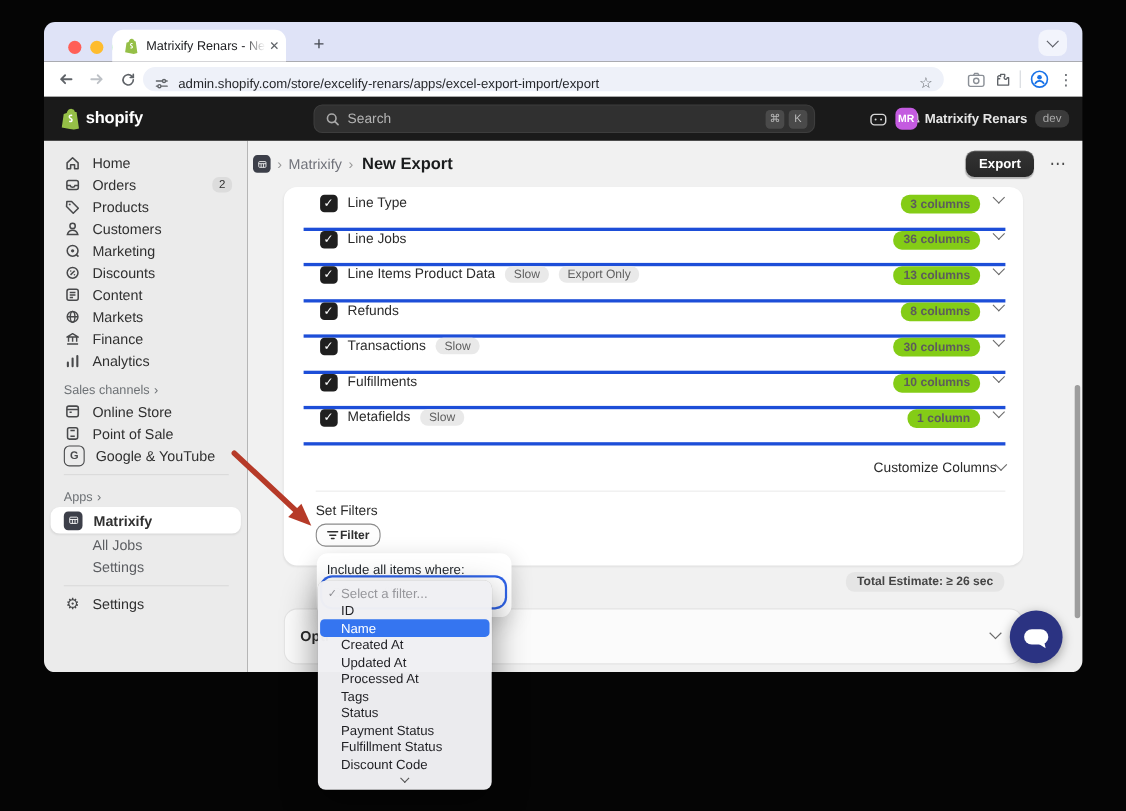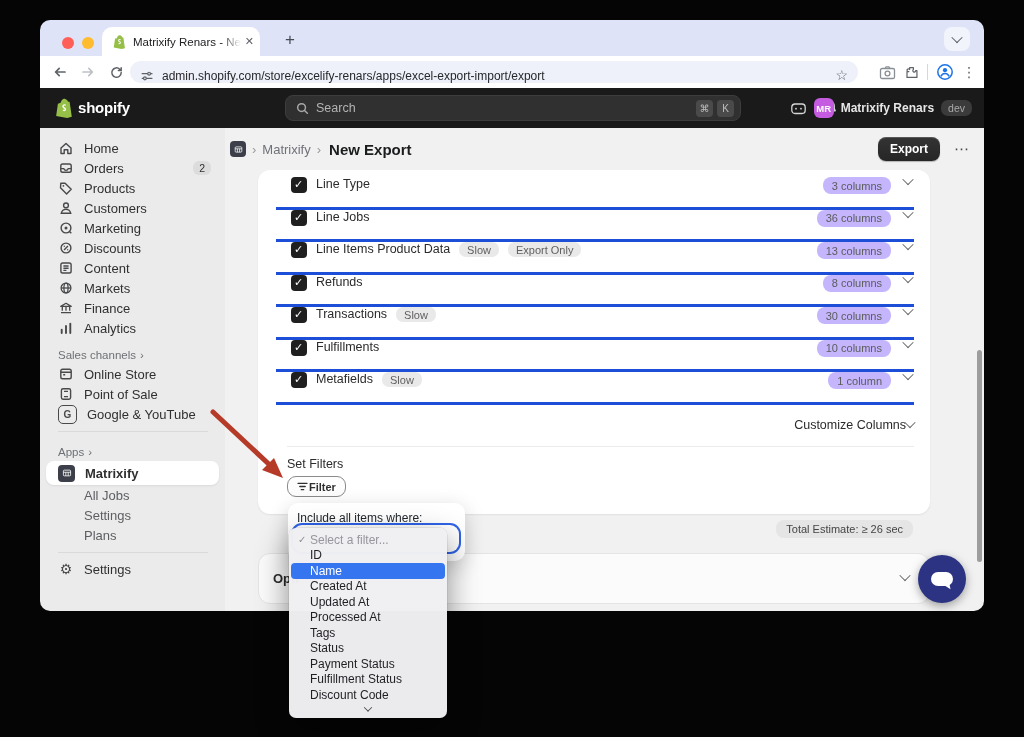--- a/index.html
+++ b/index.html
@@ -68,29 +68,29 @@
        border-radius:8px;padding:5px 12px;box-shadow:inset 0 1px 0 rgba(255,255,255,.18),0 1px 1px rgba(0,0,0,.25);}
   .more-btn{color:#4a4a4a;font-size:15px;letter-spacing:1px;margin-left:8px;}
   .card{position:absolute;left:33px;top:42px;width:672px;height:344px;background:#fff;border-radius:12px;
        box-shadow:0 1px 2px rgba(0,0,0,.07);box-sizing:border-box;padding:7px 0 0 0;}
   .xrow{height:32.5px;display:flex;align-items:flex-start;margin:0 16px 0 18px;border-bottom:3px solid #1d4ed8;gap:9px;box-sizing:border-box;}
   .cb{width:16px;height:16px;background:#1f1f1f;border-radius:4px;margin-left:15px;flex:none;position:relative;}
   .cb::after{content:"✓";color:#fff;font-size:11px;position:absolute;left:3px;top:1px;}
   .xrow-lb{font-size:12.5px;color:#2b2b2b;font-weight:500;}
   .mini-badge{background:#e9e9e9;color:#5f5f5f;font-size:11px;border-radius:7px;padding:1.5px 8px;}
   .xrow-sp{flex:1;}
-  .colpill{background:#c4b5fd;color:#5c5c5c;font-size:11px;border-radius:8px;padding:2.5px 9px;}
+  .colpill{background:#84cc16;color:#5c5c5c;font-size:11px;border-radius:8px;padding:2.5px 9px;font-weight:bold;}
   .xrow .chev{border-color:#6a6a6a;margin:0 2px 3px 4px;}
   .ccrow{height:42px;display:flex;align-items:center;margin:0 16px 0 29px;border-bottom:1px solid #ececec;box-sizing:border-box;}
   .ccrow-lb{font-size:12.5px;color:#2b2b2b;flex:1;text-align:right;}
   .sfrow{margin:10px 16px 0 29px;font-size:12.5px;color:#2b2b2b;}
   .filter-btn{position:absolute;left:29px;top:306px;height:19px;border:1px solid #8a8a8a;border-radius:9px;
        background:#fdfdfd;display:flex;align-items:center;gap:1px;padding:0 9px;font-size:11px;font-weight:bold;color:#303030;}
   .estimate{position:absolute;right:71px;top:392px;background:#e5e5e5;border-radius:8px;padding:3px 10px;
-       font-size:11px;font-weight:normal;color:#454545;}
+       font-size:11px;font-weight:bold;color:#454545;}
   .options-card{position:absolute;left:33px;top:425px;width:672px;height:51px;background:#fbfbfb;border:1px solid #e4e4e4;
        border-radius:12px;box-sizing:border-box;display:flex;align-items:center;padding:0 20px 0 14px;}
   .opt-lb{font-size:13px;font-weight:bold;color:#2b2b2b;flex:1;}
   .scroll-thumb{position:absolute;right:2px;top:222px;width:5px;height:212px;background:#9d9d9d;border-radius:3px;}
   
   .popover{position:absolute;left:63px;top:375px;width:177px;height:58px;background:#fff;border-radius:10px;
        box-shadow:0 5px 20px rgba(0,0,0,.18);z-index:5;box-sizing:border-box;padding:8px 0 0 9px;}
   .pop-lb{font-size:12px;color:#24292e;}
   .pop-select{position:absolute;left:6px;top:23px;width:164px;height:25px;background:#fff;border-radius:8px;
        box-shadow:0 0 0 1px #fff,0 0 0 3px #2f63e7;display:flex;align-items:center;padding:0 8px;box-sizing:border-box;}
@@ -360,21 +360,20 @@
       <span class="sq-ic" style="background:#3c3f49;">
         <svg width="12" height="12" viewBox="0 0 16 16" fill="none" stroke="#fff" stroke-width="1.1">
             <rect x="3.2" y="4.2" width="9.6" height="7.6" rx="1.2"></rect>
             <path d="M3.2 7h9.6M6.4 7v4.8M9.6 7v4.8"></path>
           </svg>
       </span>
       <span class="si-lb" style="font-weight:600;">Matrixify</span>
     </div>
     <div class="sb-sub">All Jobs</div>
     <div class="sb-sub">Settings</div>
-    <div class="sb-sub">Plans</div>
 
     <div class="sb-div"></div>
 
     <div class="si" style="margin-top:4px;">
       <span style="font-size:14px;color:#48494b;line-height:16px;width:16px;text-align:center;">⚙</span>
       <span class="si-lb">Settings</span>
     </div>
   </div>
 
   <div class="main">

